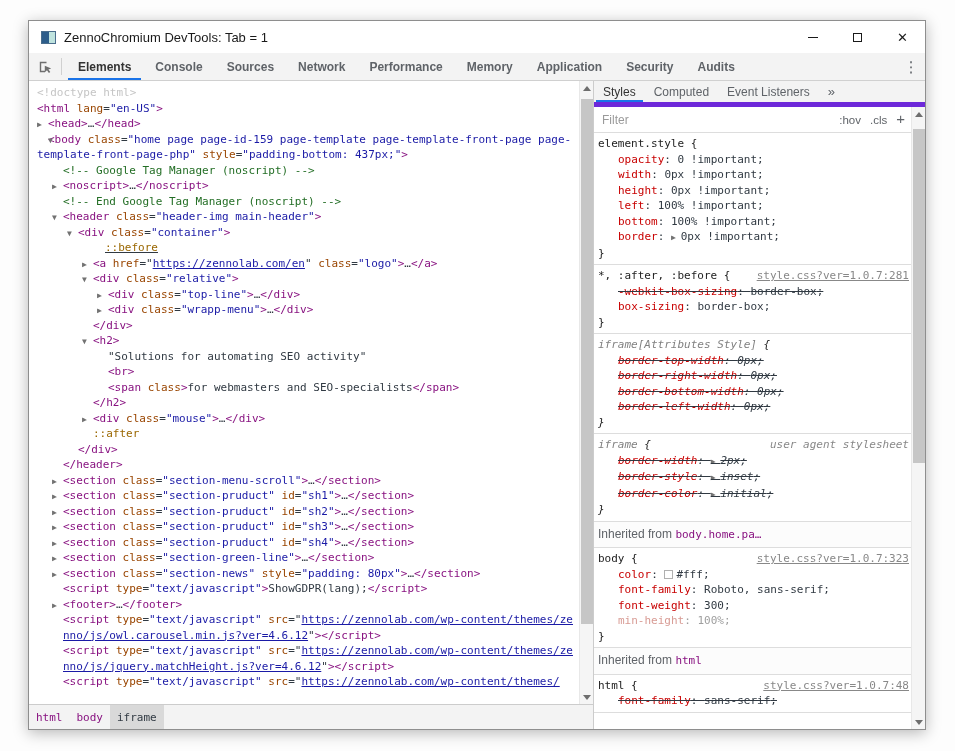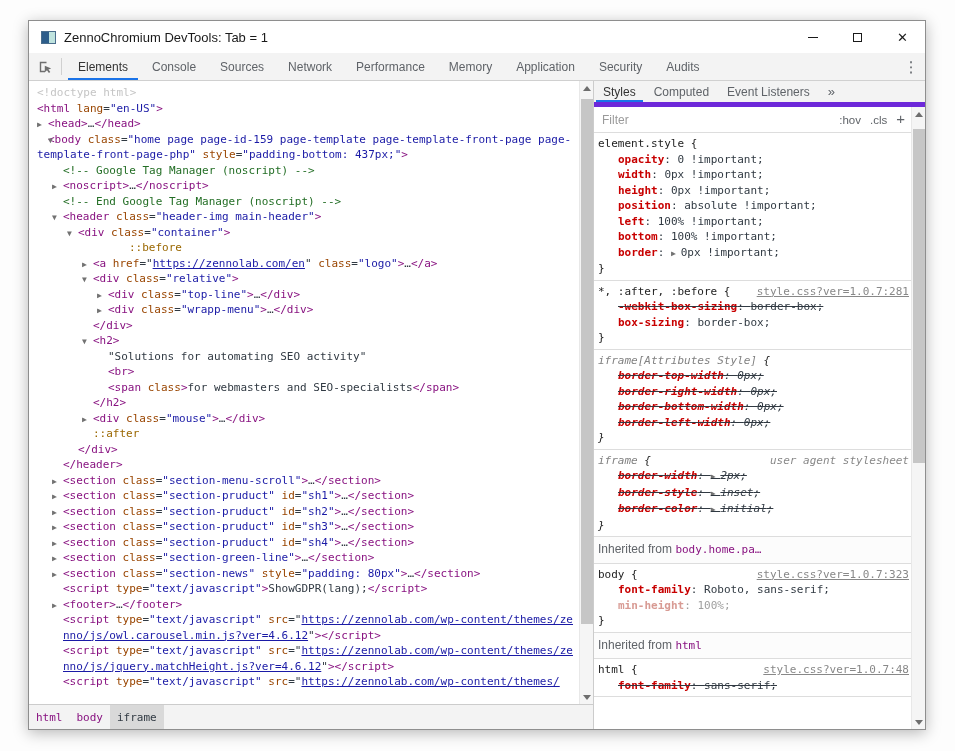--- a/index.html
+++ b/index.html
@@ -26,21 +26,21 @@
   .win-btn.max span{ display:block; width:9px; height:9px; border:1px solid #1a1a1a; }
 
   
   .tabbar{ height:28px; background:#f3f3f3; border-bottom:1px solid #d0d0d0;
     display:flex; align-items:stretch; flex:0 0 auto; }
   .inspect-btn{ width:32px; display:flex; align-items:center; justify-content:center;
     background:transparent; border:none; }
   .tabbar-sep{ width:1px; background:#d0d0d0; margin:5px 0; }
   .tabs{ display:flex; flex:1 1 auto; padding-left:4px; }
   .tab{ padding:0 10px; margin:0 2px; display:flex; align-items:center; font-size:12px;
-    color:#5f6368; cursor:default; position:relative; }
+    color:#5f6368; cursor:default; position:relative;font-weight:bold; }
   .tab.active{ color:#333; }
   .tab.active::after{ content:""; position:absolute; left:0; right:0; bottom:0; height:2px; background:#1a73e8; }
   .tabbar-right{ display:flex; align-items:center; }
   .kebab{ width:28px; text-align:center; font-size:15px; color:#5f6368; }
 
   
   .main{ flex:1 1 auto; display:flex; min-height:0; }
   .panel-divider{ width:1px; background:#ccc; }
 
   
@@ -94,21 +94,21 @@
   .rules{ flex:1 1 auto; overflow:hidden; padding-right:14px;
     font-family:"DejaVu Sans Mono", monospace; font-size:11px; line-height:15.5px; color:#303942; }
   .rule{ border-bottom:1px solid #ddd; padding:3px 2px 3px 4px; }
   .rule.italic{ font-style:italic; }
   .rule-head{ overflow:hidden; }
   .sel{ color:#222; }
   .sel.g{ color:#808080; }
   .srclink{ float:right; color:#888; text-decoration:underline; cursor:default; }
   .ua-label{ float:right; color:#888; font-style:italic; }
   .prop{ padding-left:20px; white-space:pre-wrap; word-break:break-all; }
-  .pname{ color:#c80000;font-weight:bold; }
+  .pname{ color:#c80000; }
   .pval{ color:#303942; }
   .strike{ text-decoration:line-through; }
   .dim1 .pname{ color:#d89b94; } .dim1 .pval{ color:#9e9e9e; }
   .parrow{ font-size:8px; color:#727272; }
   .swatch{ display:inline-block; width:9px; height:9px; border:1px solid #b0b0b0;
     background:#fff; margin-right:3px; vertical-align:-1px; }
   .brace{ color:#222; }
   .sec{ border-bottom:1px solid #ddd; padding:5px 4px; font-family:"Liberation Sans",sans-serif;
     font-size:12px; color:#5f6368; background:#fcfcfc; }
   .sec .node{ font-family:"DejaVu Sans Mono",monospace; font-size:11px; color:#881280; }
@@ -165,21 +165,21 @@
       <div class="tree" id="tree">
           <div class="tl" style="padding-left: 8px;"><span class="c-gray">&lt;!doctype html&gt;</span></div>
           <div class="tl" style="padding-left: 8px;"><span class="c-tag">&lt;html</span><span class="c-attr"> lang</span><span class="c-plain">=</span><span class="c-val">"en-US"</span><span class="c-tag">&gt;</span></div>
           <div class="tl" style="padding-left: 19px;"><span class="arrow" style="left: 8px;">▶</span><span class="c-tag">&lt;head&gt;</span><span class="c-plain">…</span><span class="c-tag">&lt;/head&gt;</span></div>
           <div class="tl" style="padding-left: 8px; text-indent: 11px;"><span class="arrow" style="left: 8px;">▼</span><span class="c-tag">&lt;body</span><span class="c-attr"> class</span><span class="c-plain">=</span><span class="c-val">"home page page-id-159 page-template page-template-front-page page-template-front-page-php"</span><span class="c-attr"> style</span><span class="c-plain">=</span><span class="c-val">"padding-bottom: 437px;"</span><span class="c-tag">&gt;</span></div>
           <div class="tl" style="padding-left: 34px;"><span class="c-comment">&lt;!-- Google Tag Manager (noscript) --&gt;</span></div>
           <div class="tl" style="padding-left: 34px;"><span class="arrow" style="left: 23px;">▶</span><span class="c-tag">&lt;noscript&gt;</span><span class="c-plain">…</span><span class="c-tag">&lt;/noscript&gt;</span></div>
           <div class="tl" style="padding-left: 34px;"><span class="c-comment">&lt;!-- End Google Tag Manager (noscript) --&gt;</span></div>
           <div class="tl" style="padding-left: 34px;"><span class="arrow" style="left: 23px;">▼</span><span class="c-tag">&lt;header</span><span class="c-attr"> class</span><span class="c-plain">=</span><span class="c-val">"header-img main-header"</span><span class="c-tag">&gt;</span></div>
           <div class="tl" style="padding-left: 49px;"><span class="arrow" style="left: 38px;">▼</span><span class="c-tag">&lt;div</span><span class="c-attr"> class</span><span class="c-plain">=</span><span class="c-val">"container"</span><span class="c-tag">&gt;</span></div>
-          <div class="tl" style="padding-left: 100px;"><span class="c-pseudo">::before</span></div>
+          <div class="tl" style="padding-left: 76px; text-decoration: underline;"><span class="c-pseudo">::before</span></div>
           <div class="tl" style="padding-left: 64px;"><span class="arrow" style="left: 53px;">▶</span><span class="c-tag">&lt;a</span><span class="c-attr"> href</span><span class="c-plain">="</span><span class="c-link">https://zennolab.com/en</span><span class="c-plain">"</span><span class="c-attr"> class</span><span class="c-plain">=</span><span class="c-val">"logo"</span><span class="c-tag">&gt;</span><span class="c-plain">…</span><span class="c-tag">&lt;/a&gt;</span></div>
           <div class="tl" style="padding-left: 64px;"><span class="arrow" style="left: 53px;">▼</span><span class="c-tag">&lt;div</span><span class="c-attr"> class</span><span class="c-plain">=</span><span class="c-val">"relative"</span><span class="c-tag">&gt;</span></div>
           <div class="tl" style="padding-left: 79px;"><span class="arrow" style="left: 68px;">▶</span><span class="c-tag">&lt;div</span><span class="c-attr"> class</span><span class="c-plain">=</span><span class="c-val">"top-line"</span><span class="c-tag">&gt;</span><span class="c-plain">…</span><span class="c-tag">&lt;/div&gt;</span></div>
           <div class="tl" style="padding-left: 79px;"><span class="arrow" style="left: 68px;">▶</span><span class="c-tag">&lt;div</span><span class="c-attr"> class</span><span class="c-plain">=</span><span class="c-val">"wrapp-menu"</span><span class="c-tag">&gt;</span><span class="c-plain">…</span><span class="c-tag">&lt;/div&gt;</span></div>
           <div class="tl" style="padding-left: 64px;"><span class="c-tag">&lt;/div&gt;</span></div>
           <div class="tl" style="padding-left: 64px;"><span class="arrow" style="left: 53px;">▼</span><span class="c-tag">&lt;h2&gt;</span></div>
           <div class="tl" style="padding-left: 79px;"><span class="c-plain">"Solutions for automating SEO activity"</span></div>
           <div class="tl" style="padding-left: 79px;"><span class="c-tag">&lt;br&gt;</span></div>
           <div class="tl" style="padding-left: 79px;"><span class="c-tag">&lt;span</span><span class="c-attr"> class</span><span class="c-tag">&gt;</span><span class="c-plain">for webmasters and SEO-specialists</span><span class="c-tag">&lt;/span&gt;</span></div>
           <div class="tl" style="padding-left: 64px;"><span class="c-tag">&lt;/h2&gt;</span></div>
@@ -230,21 +230,20 @@
         <span class="ft-btn">:hov</span>
         <span class="ft-btn">.cls</span>
         <span class="ft-btn plus">+</span>
       </div>
       <div class="rules" id="rules">
           <div class="rule">
             <div class="rule-head"><span class="sel">element.style</span><span class="brace"> {</span></div>
             <div class="prop"><span><span class="pname">opacity</span><span class="pval">: </span><span class="pval">0 !important</span><span class="pval">;</span></span></div>
             <div class="prop"><span><span class="pname">width</span><span class="pval">: </span><span class="pval">0px !important</span><span class="pval">;</span></span></div>
             <div class="prop"><span><span class="pname">height</span><span class="pval">: </span><span class="pval">0px !important</span><span class="pval">;</span></span></div>
-            <div class="prop"><span><span class="pname">position</span><span class="pval">: </span><span class="pval">absolute !important</span><span class="pval">;</span></span></div>
             <div class="prop"><span><span class="pname">left</span><span class="pval">: </span><span class="pval">100% !important</span><span class="pval">;</span></span></div>
             <div class="prop"><span><span class="pname">bottom</span><span class="pval">: </span><span class="pval">100% !important</span><span class="pval">;</span></span></div>
             <div class="prop"><span><span class="pname">border</span><span class="pval">: </span><span class="parrow">▶ </span><span class="pval">0px !important</span><span class="pval">;</span></span></div>
             <div class="brace">}</div>
           </div>
           <div class="rule">
             <div class="rule-head"><span class="srclink">style.css?ver=1.0.7:281</span><span class="sel">*, :after, :before</span><span class="brace"> {</span></div>
             <div class="prop"><span class="strike "><span class="pname">-webkit-box-sizing</span><span class="pval">: </span><span class="pval">border-box</span><span class="pval">;</span></span></div>
             <div class="prop"><span><span class="pname">box-sizing</span><span class="pval">: </span><span class="pval">border-box</span><span class="pval">;</span></span></div>
             <div class="brace">}</div>
@@ -260,21 +259,23 @@
           <div class="rule italic">
             <div class="rule-head"><span class="ua-label">user agent stylesheet</span><span class="sel g">iframe</span><span class="brace"> {</span></div>
             <div class="prop"><span class="strike "><span class="pname">border-width</span><span class="pval">: </span><span class="parrow">▶ </span><span class="pval">2px</span><span class="pval">;</span></span></div>
             <div class="prop"><span class="strike "><span class="pname">border-style</span><span class="pval">: </span><span class="parrow">▶ </span><span class="pval">inset</span><span class="pval">;</span></span></div>
             <div class="prop"><span class="strike "><span class="pname">border-color</span><span class="pval">: </span><span class="parrow">▶ </span><span class="pval">initial</span><span class="pval">;</span></span></div>
             <div class="brace">}</div>
           </div>
           <div class="sec"><span>Inherited from </span><span class="node">body.home.pa…</span></div>
           <div class="rule">
             <div class="rule-head"><span class="srclink">style.css?ver=1.0.7:323</span><span class="sel">body</span><span class="brace"> {</span></div>
+            <div class="prop"><span><span class="pname">color</span><span class="pval">: </span><span class="swatch" style="background: rgb(255, 255, 255);"></span><span class="pval">#fff</span><span class="pval">;</span></span></div>
             <div class="prop"><span><span class="pname">font-family</span><span class="pval">: </span><span class="pval">Roboto, sans-serif</span><span class="pval">;</span></span></div>
+            <div class="prop"><span><span class="pname">font-weight</span><span class="pval">: </span><span class="pval">300</span><span class="pval">;</span></span></div>
             <div class="prop"><span class="dim1"><span class="pname">min-height</span><span class="pval">: </span><span class="pval">100%</span><span class="pval">;</span></span></div>
             <div class="brace">}</div>
           </div>
           <div class="sec"><span>Inherited from </span><span class="node">html</span></div>
           <div class="rule">
             <div class="rule-head"><span class="srclink">style.css?ver=1.0.7:48</span><span class="sel">html</span><span class="brace"> {</span></div>
             <div class="prop"><span class="strike "><span class="pname">font-family</span><span class="pval">: </span><span class="pval">sans-serif</span><span class="pval">;</span></span></div>
           </div>
         </div>
       <div class="vscroll side-scroll">

